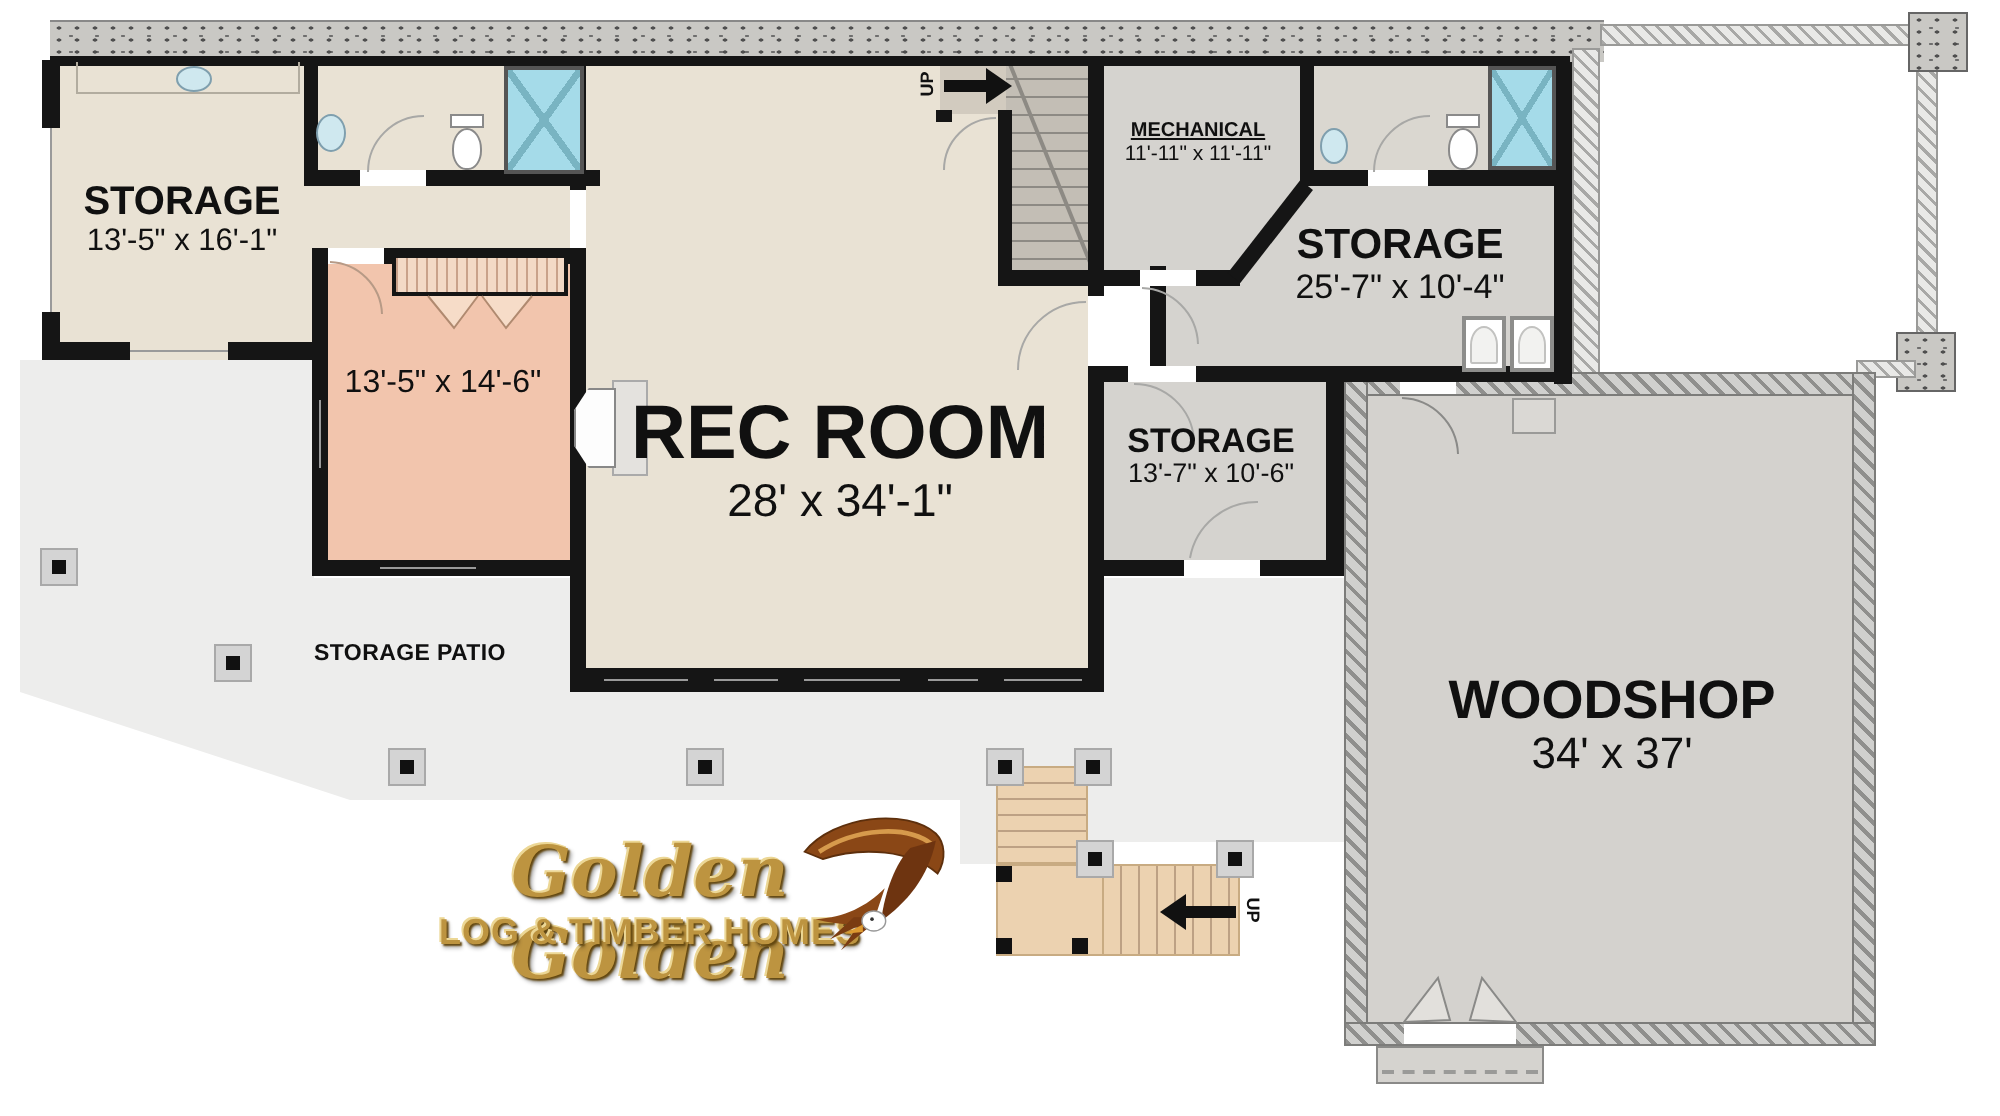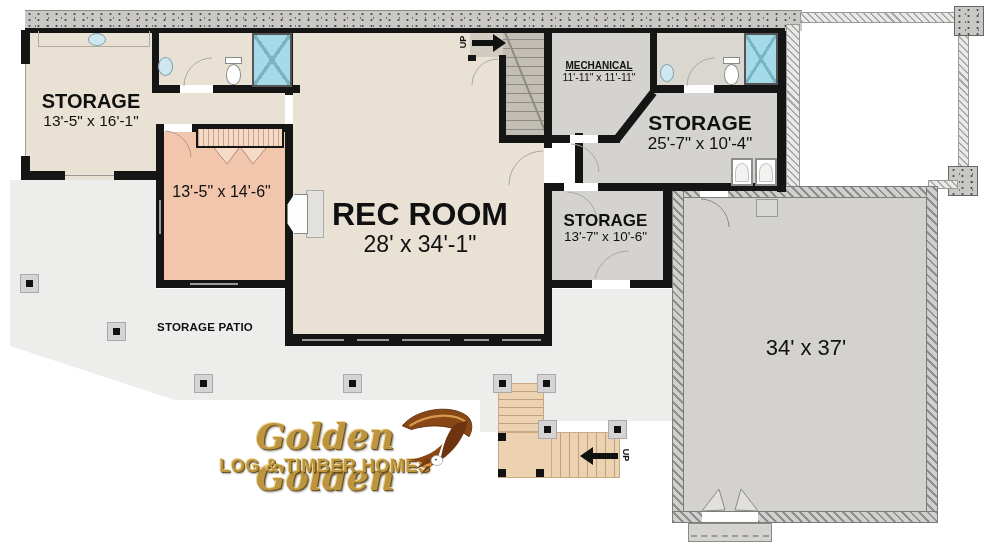--- a/index.html
+++ b/index.html
@@ -225,36 +225,37 @@
   <span class="uptext" style="left:620px;top:450px;transform:rotate(90deg);">UP</span>
 
   <div class="rlabel" style="left:25px;top:91px;width:132px;">
     <span class="rname" style="font-size:20px;">STORAGE</span>
     <span class="rdims" style="font-size:15.5px;">13'-5" x 16'-1"</span>
   </div>
   <div class="rlabel" style="left:158px;top:183px;width:127px;">
     <span class="rdims" style="font-size:16px;">13'-5" x 14'-6"</span>
   </div>
   <div class="rlabel" style="left:315px;top:197px;width:210px;">
-    <span class="rname" style="font-size:32px;white-space:nowrap;">REC ROOM</span>
+    <span class="rname" style="font-size:38px;white-space:nowrap;">REC ROOM</span>
     <span class="rdims" style="font-size:23px;">28' x 34'-1"</span>
   </div>
   <div class="rlabel" style="left:542px;top:61px;width:114px;">
     <span class="rname" style="font-size:10px;text-decoration:underline;">MECHANICAL</span>
     <span class="rdims" style="font-size:10.5px;">11'-11" x 11'-11"</span>
   </div>
   <div class="rlabel" style="left:600px;top:112px;width:200px;">
     <span class="rname" style="font-size:21px;">STORAGE</span>
     <span class="rdims" style="font-size:17px;">25'-7" x 10'-4"</span>
   </div>
   <div class="rlabel" style="left:548px;top:212px;width:115px;">
     <span class="rname" style="font-size:17px;">STORAGE</span>
     <span class="rdims" style="font-size:13.5px;">13'-7" x 10'-6"</span>
   </div>
   <div class="rlabel" style="left:700px;top:336px;width:212px;">
+    <span class="rname" style="font-size:27px;">WOODSHOP</span>
     <span class="rdims" style="font-size:22px;">34' x 37'</span>
   </div>
   <div class="rlabel" style="left:144px;top:321px;width:122px;font-weight:bold;font-size:11.5px;letter-spacing:.2px;">
     <span>STORAGE PATIO</span>
   </div>
 
   <div class="abs" style="left:195px;top:412px;width:280px;height:80px;">
     <span class="logo-name" style="left:10px;top:4px;width:240px;text-align:center;font-size:35px;">Golden Golden</span>
     <span class="logo-tag" style="left:10px;top:44px;width:240px;text-align:center;font-size:18px;">LOG &amp; TIMBER HOMES</span>
     <svg style="position:absolute;left:200px;top:-8px;" width="82" height="82" viewBox="0 0 90 90">

